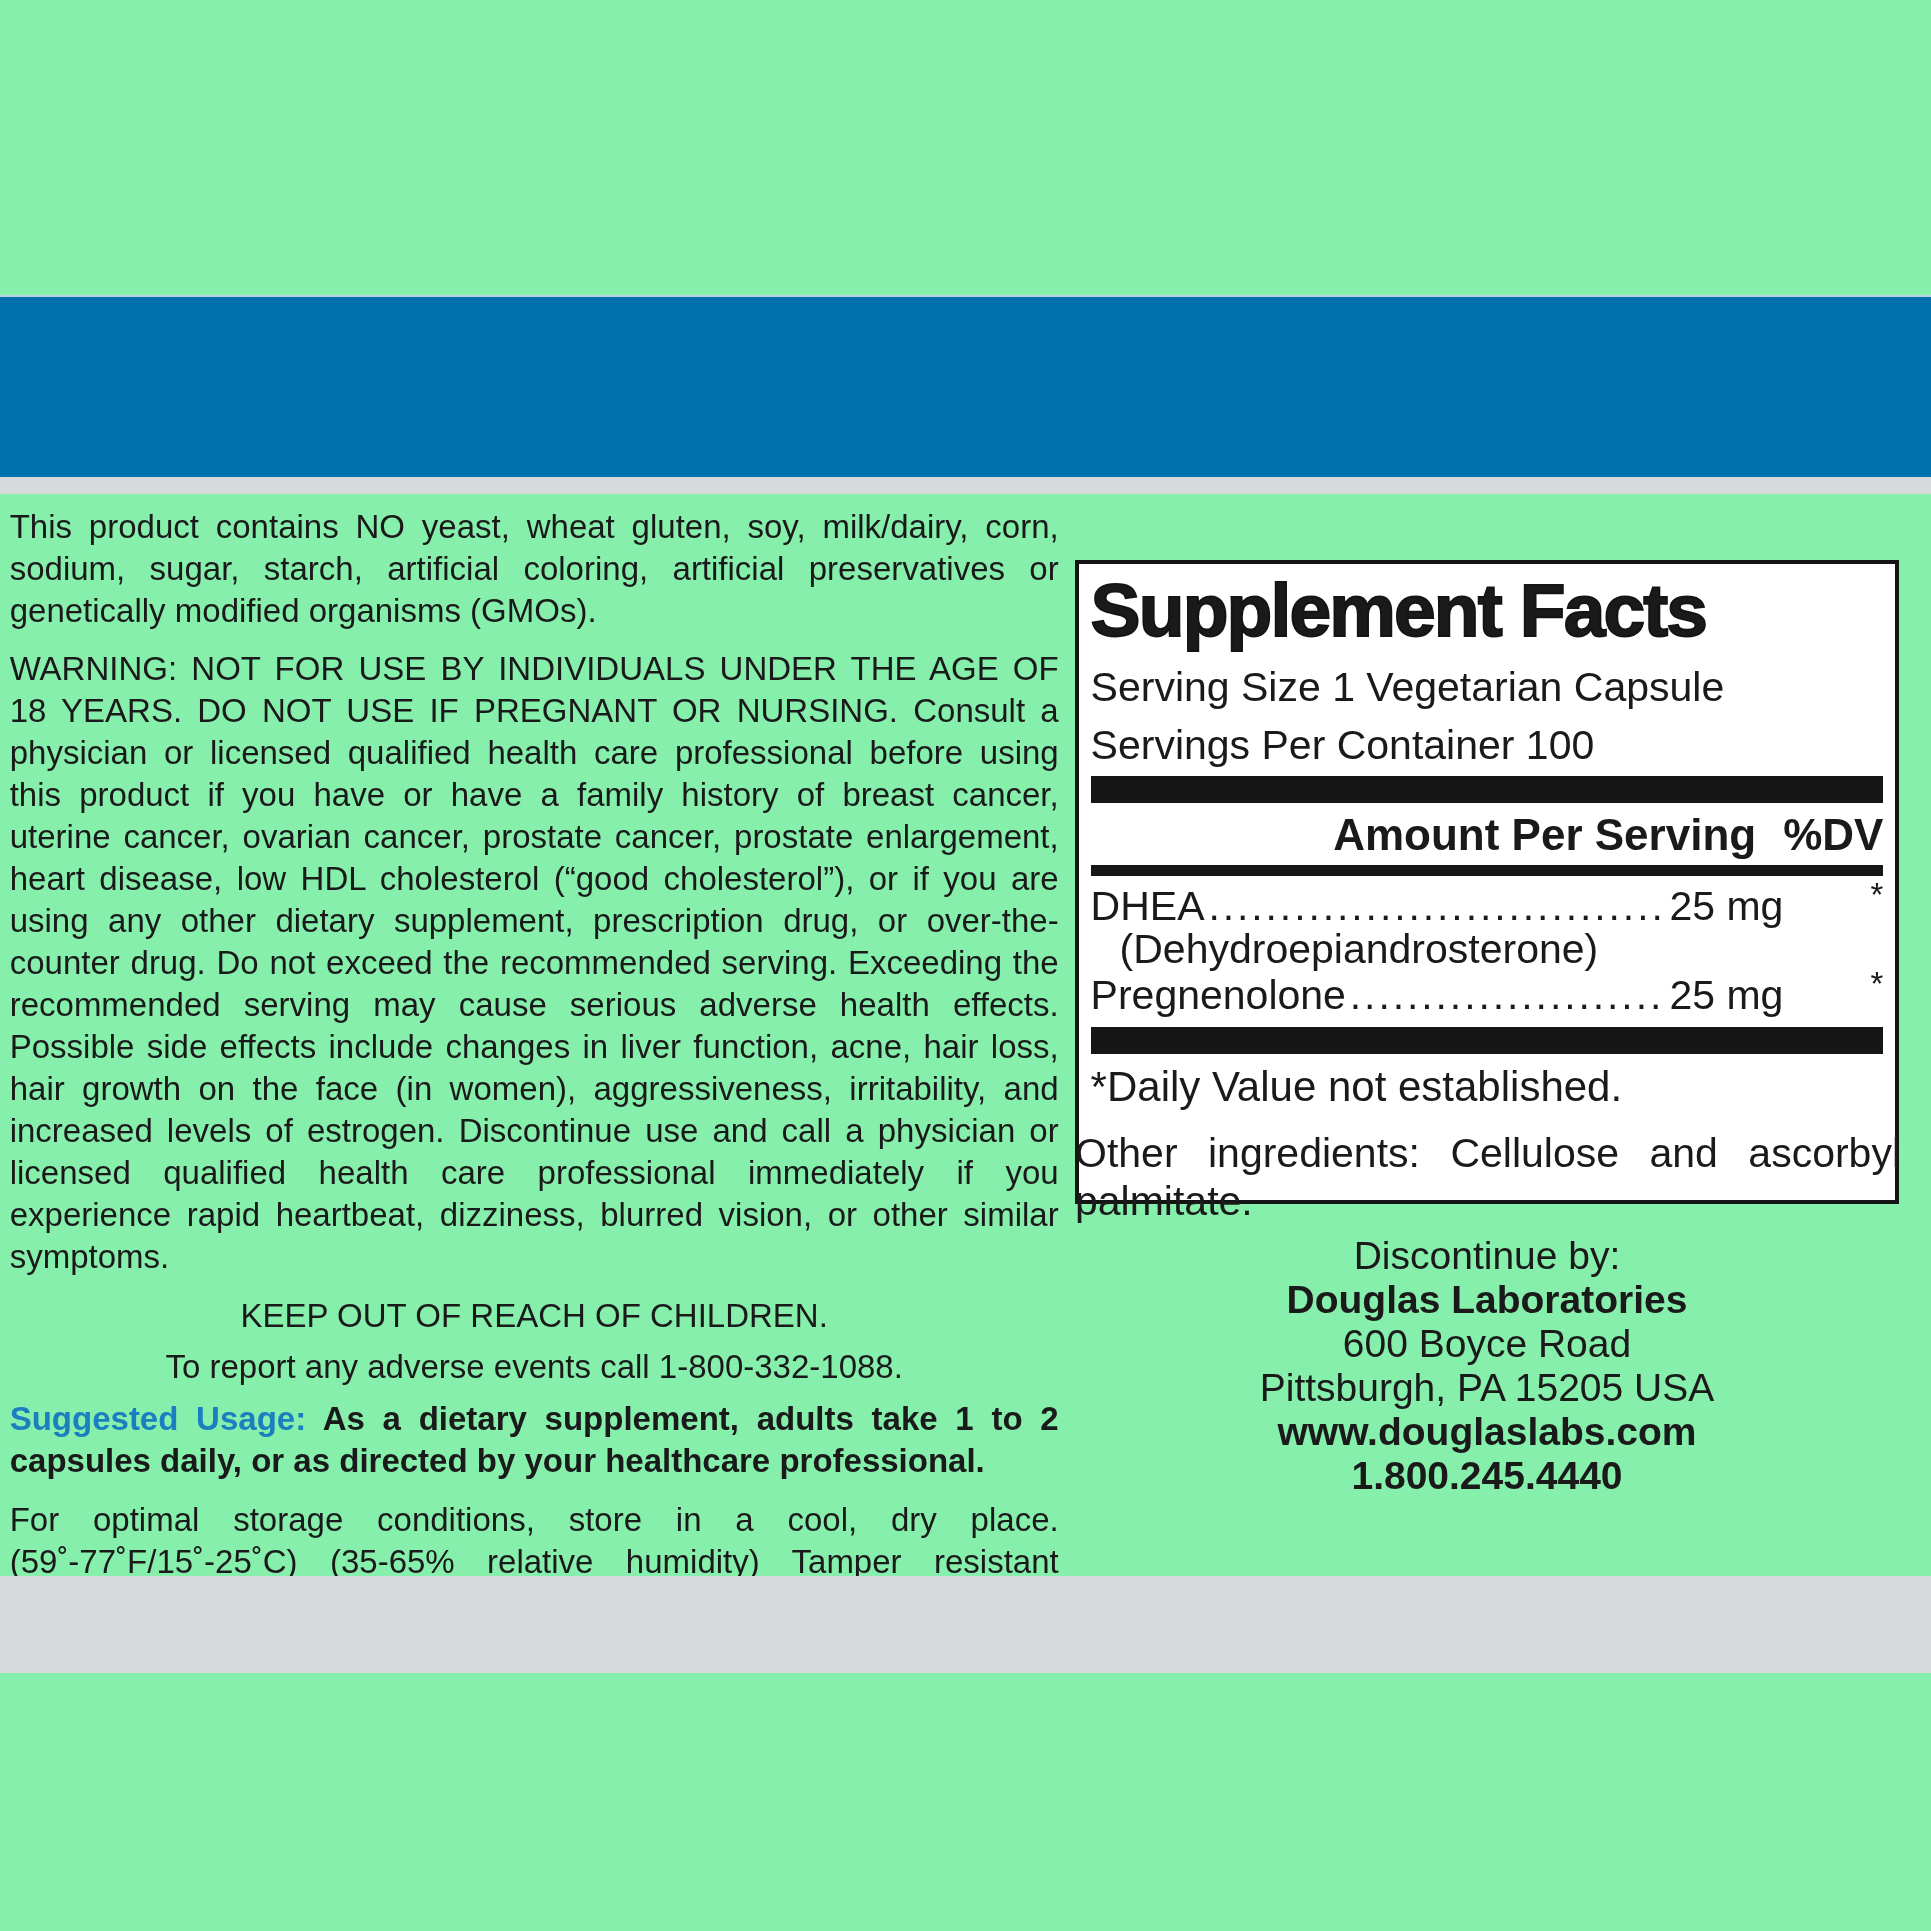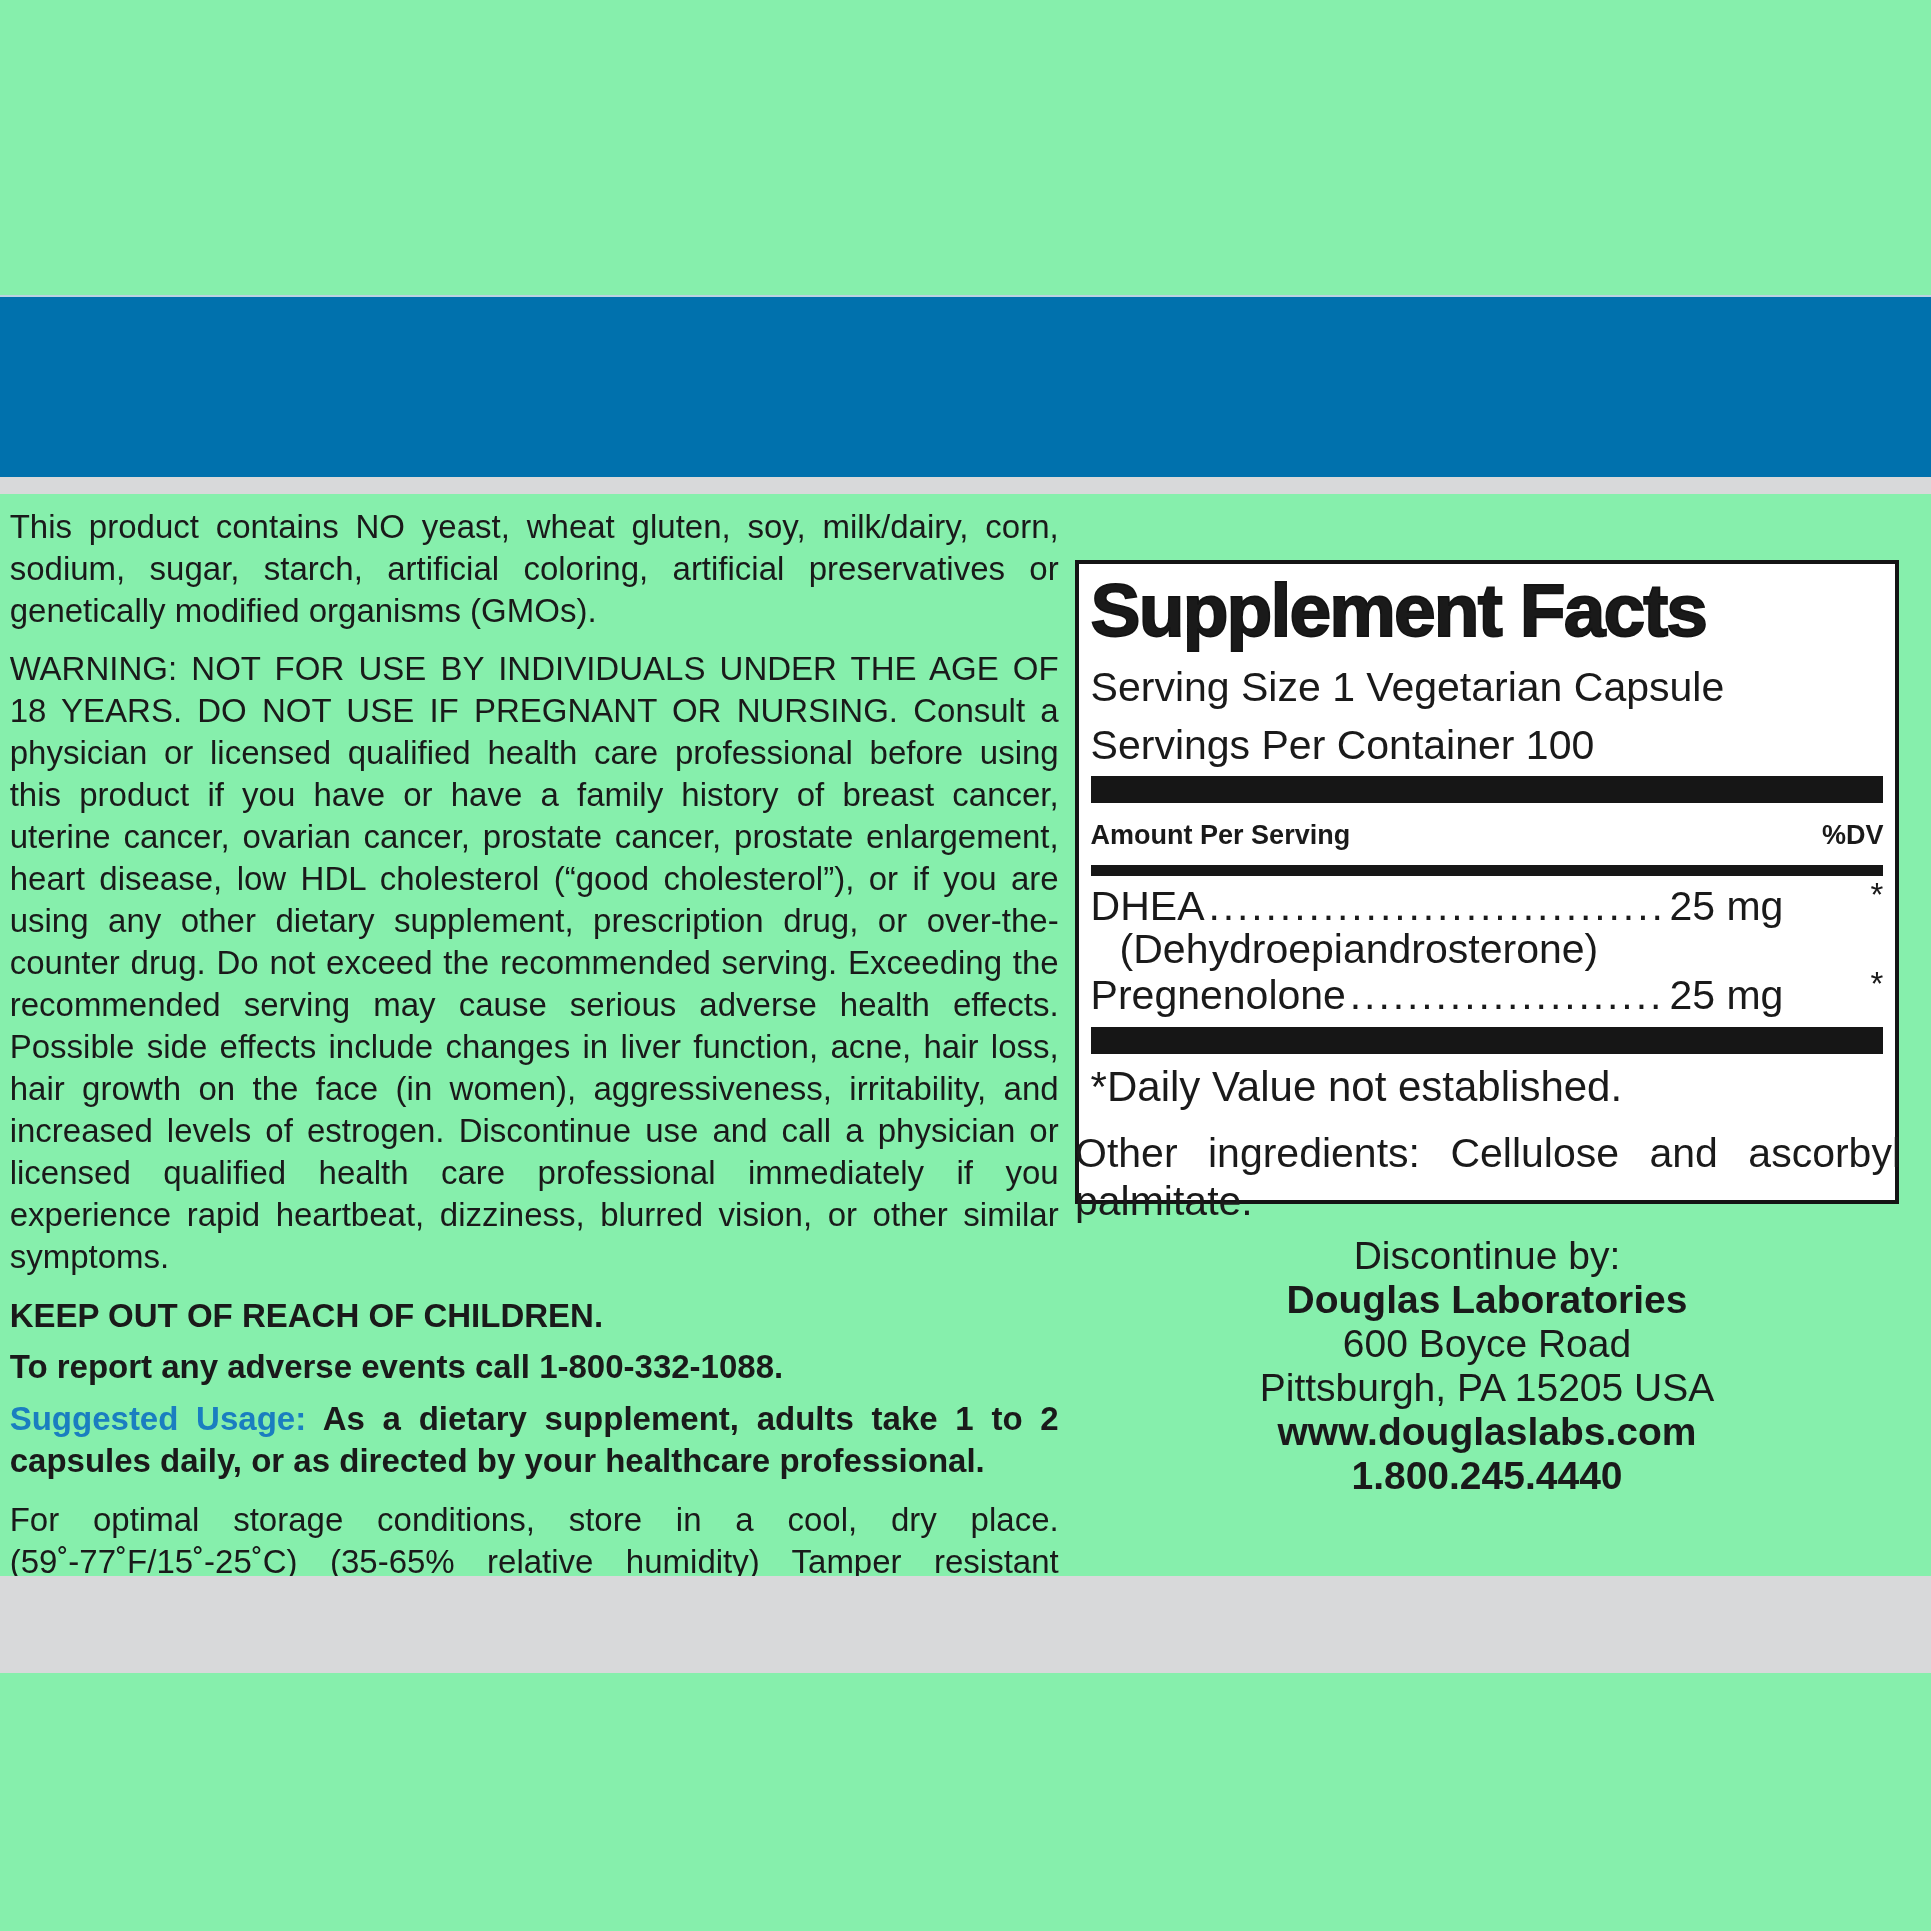--- a/index.html
+++ b/index.html
@@ -21,41 +21,41 @@
   .band-gray-bottom{
     position:absolute;left:0;top:1576px;width:1931px;height:97px;
     background:var(--band-gray,#d8d9da);
   }
   
   .left-col{
     position:absolute;left:9.7px;top:506px;width:1049px;
     font-size:33px;line-height:42px;letter-spacing:0;
   }
   .left-col p{margin:0 0 16.4px 0;text-align:justify;}
-  .left-col p.center{margin:3.9px 0 9.7px 0;font-weight:bold;}
+  .left-col p.center{text-align:center;margin:3.9px 0 9.7px 0;}
   .left-col p.storage{margin-bottom:1.9px;}
   .suggested{font-weight:bold;}
   .suggested .lbl{color:var(--accent-blue,#1a7ec0);font-weight:bold;}
   .code-line{text-align:right;margin:0;font-size:35px;}
   
   .facts{
     position:absolute;left:1075px;top:560px;width:824px;height:644px;
     box-sizing:border-box;border:4.8px solid #141414;background:#fff;
     padding:3.9px 11.6px 0 11.6px;overflow:hidden;
   }
   .facts-title{
     font-size:75px;font-weight:bold;letter-spacing:-1.9px;line-height:81px;
     -webkit-text-stroke:1.9px #141414;white-space:nowrap;margin-top:1.9px;
   }
   .facts-serving{font-size:41px;line-height:44px;margin-top:14px;}
   .bar-thick{height:27px;background:#161616;margin:9.7px 0;}
   .bar-thin{height:11.6px;background:#161616;margin:7.7px 0;}
   .facts-header{
-    display:flex;justify-content:space-between;align-items:baseline;
-    font-size:27px;font-weight:bold;line-height:44px;
+    display:flex;justify-content:flex-end;align-items:baseline;
+    font-size:44px;font-weight:bold;line-height:44px;gap:27px;
   }
   .facts-row{display:flex;align-items:center;font-size:41px;line-height:44px;}
   .facts-row .name{white-space:nowrap;}
   .facts-row .leader{
     flex:1;overflow:hidden;white-space:nowrap;letter-spacing:2.9px;margin:0 3.9px;
   }
   .facts-row .amt{white-space:nowrap;}
   .facts-row .dv{
     width:100px;text-align:right;font-size:33px;position:relative;top:-11.6px;
   }

